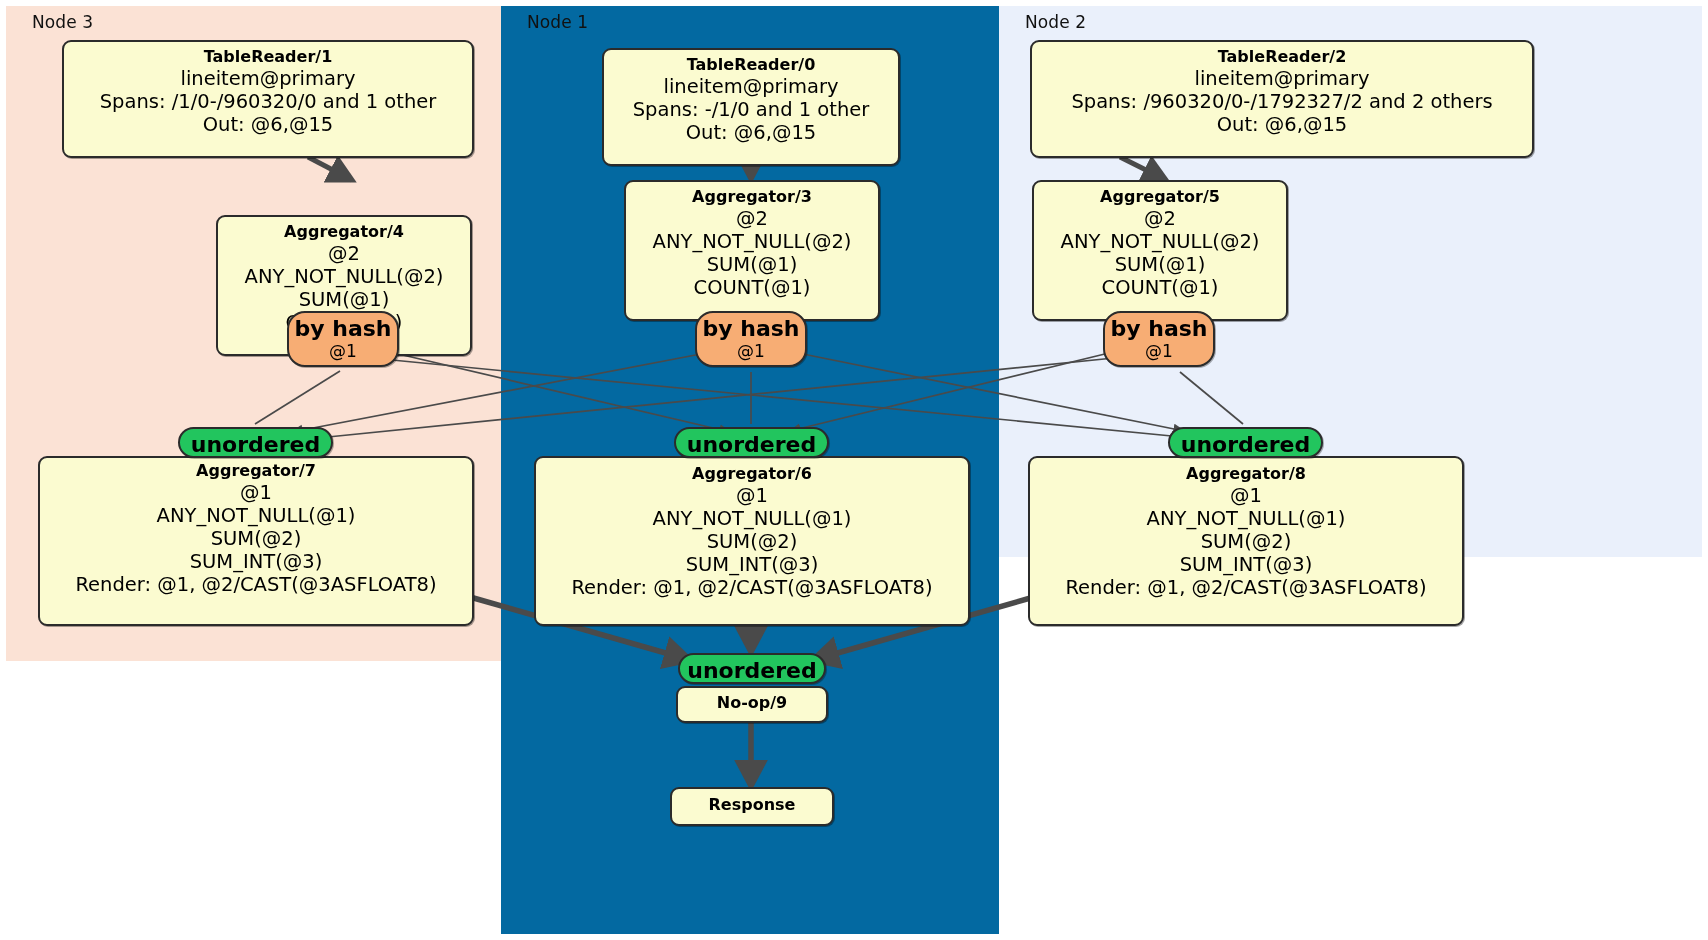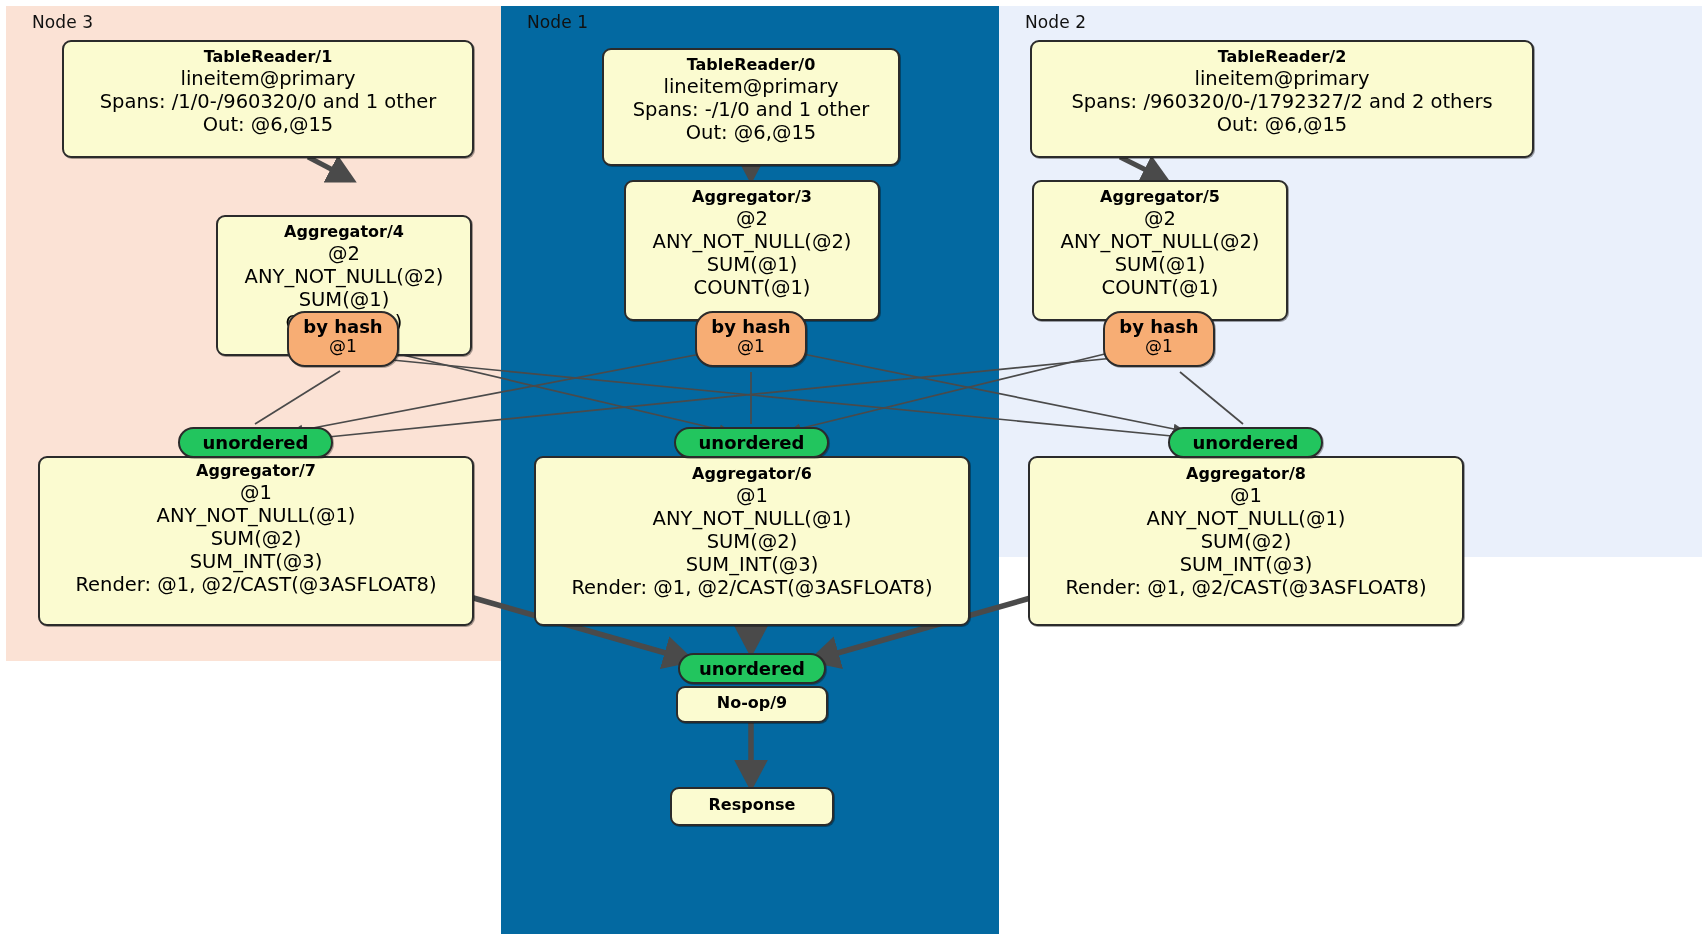--- a/index.html
+++ b/index.html
@@ -18,21 +18,21 @@
         border-radius:9px;text-align:center;color:#000;line-height:1.18;
         box-shadow:1px 1px 0 rgba(0,0,0,.35);}
   .proc .t{font-weight:bold;font-size:16px;letter-spacing:0px;padding-top:2px;}
   .proc .l{font-size:19.5px;}
 
   
   .pill{position:absolute;box-sizing:border-box;border:2px solid #2b2b2b;border-radius:16px;
         text-align:center;color:#000;line-height:1.12;box-shadow:1px 1px 0 rgba(0,0,0,.3);}
   .pill.hash{background:#f7ad74;border-radius:18px;}
   .pill.unord{background:#22c55e;border-radius:22px;}
-  .pill .pt{font-weight:bold;font-size:18px;}
+  .pill .pt{font-weight:bold;font-size:22px;}
   .pill .ps{font-size:17px;}
 
   .z-front{z-index:6;}
   .z-mid{z-index:4;}
 </style>
 </head>
 <body>
 
 <div id="stage">
 

